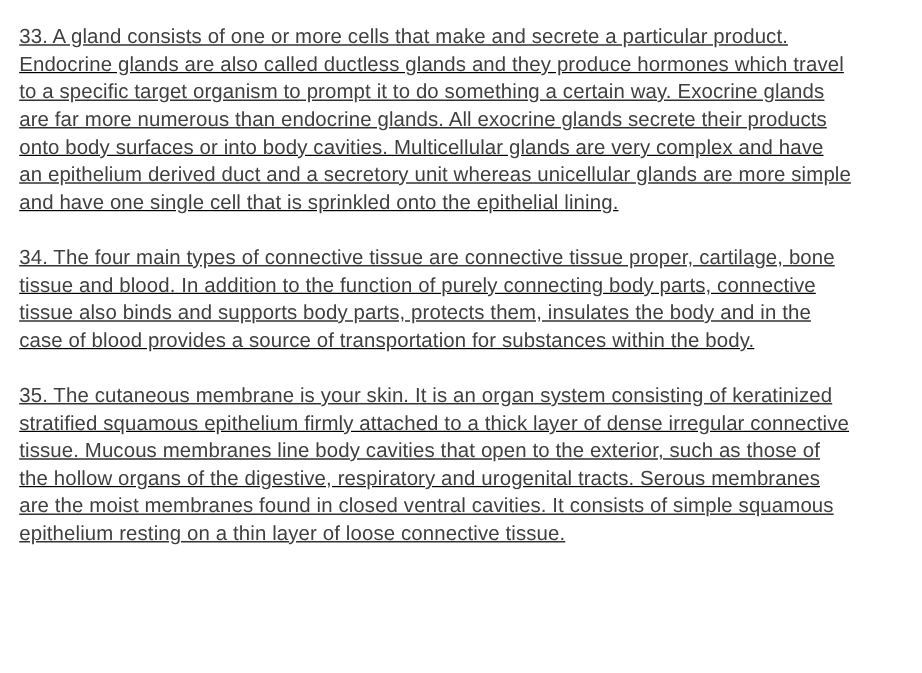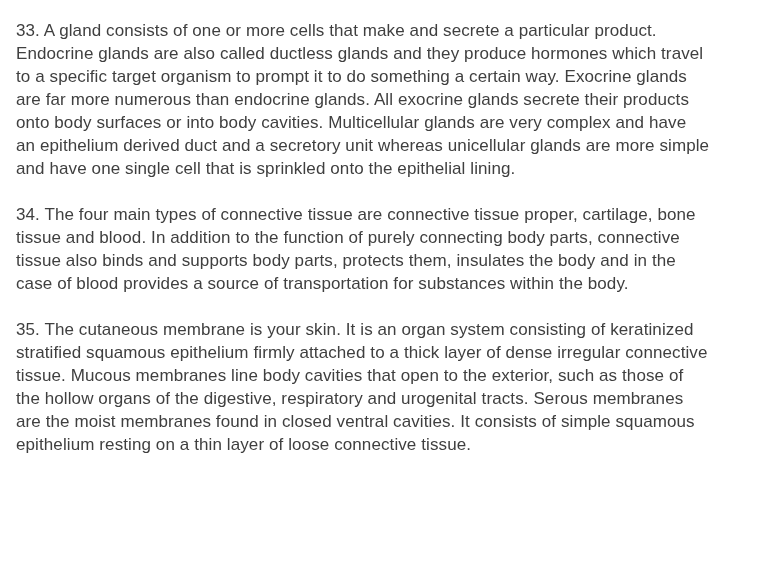--- a/index.html
+++ b/index.html
@@ -13,20 +13,21 @@
     height: 561px;
     background: #ffffff;
     overflow: hidden;
     font-family: "Liberation Sans", "DejaVu Sans", sans-serif;
   }
   .text-block {
     position: absolute;
     top: 19px;
     left: 16px;
     right: 28px;
+    text-decoration: underline;
   }
   .para {
     margin: 0 0 23px 0;
     font-size: 17px;
     line-height: 23px;
     color: #3f3f3f;
     letter-spacing: 0.1px;
     white-space: pre-line;
     -webkit-font-smoothing: antialiased;
   }

